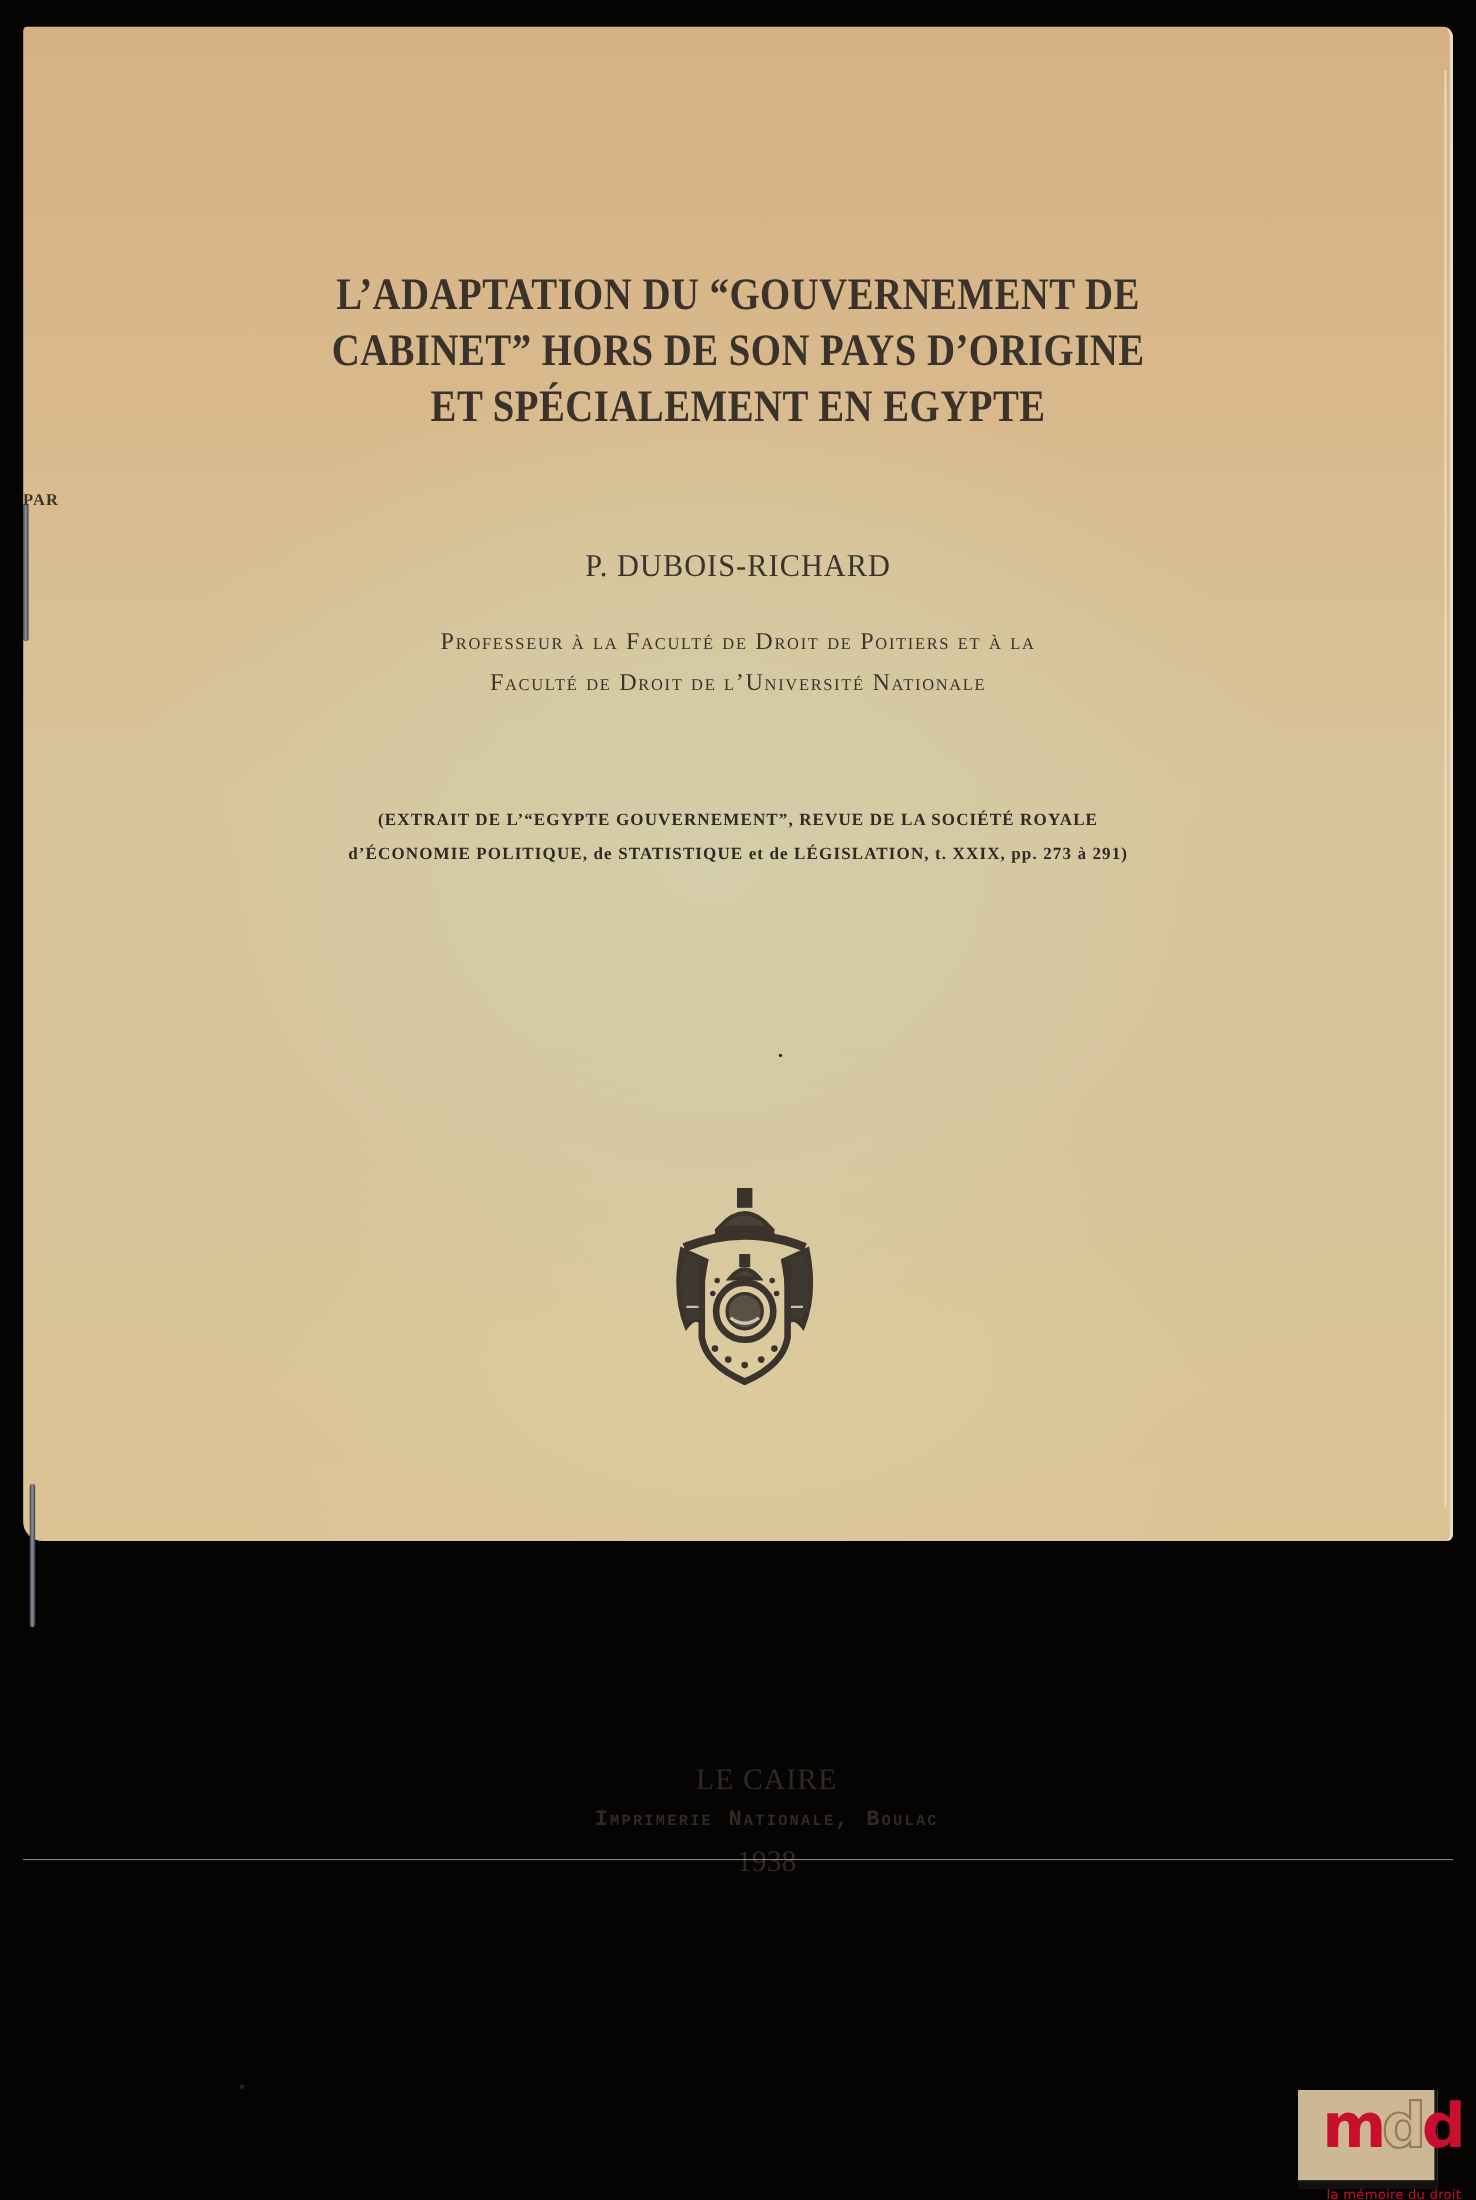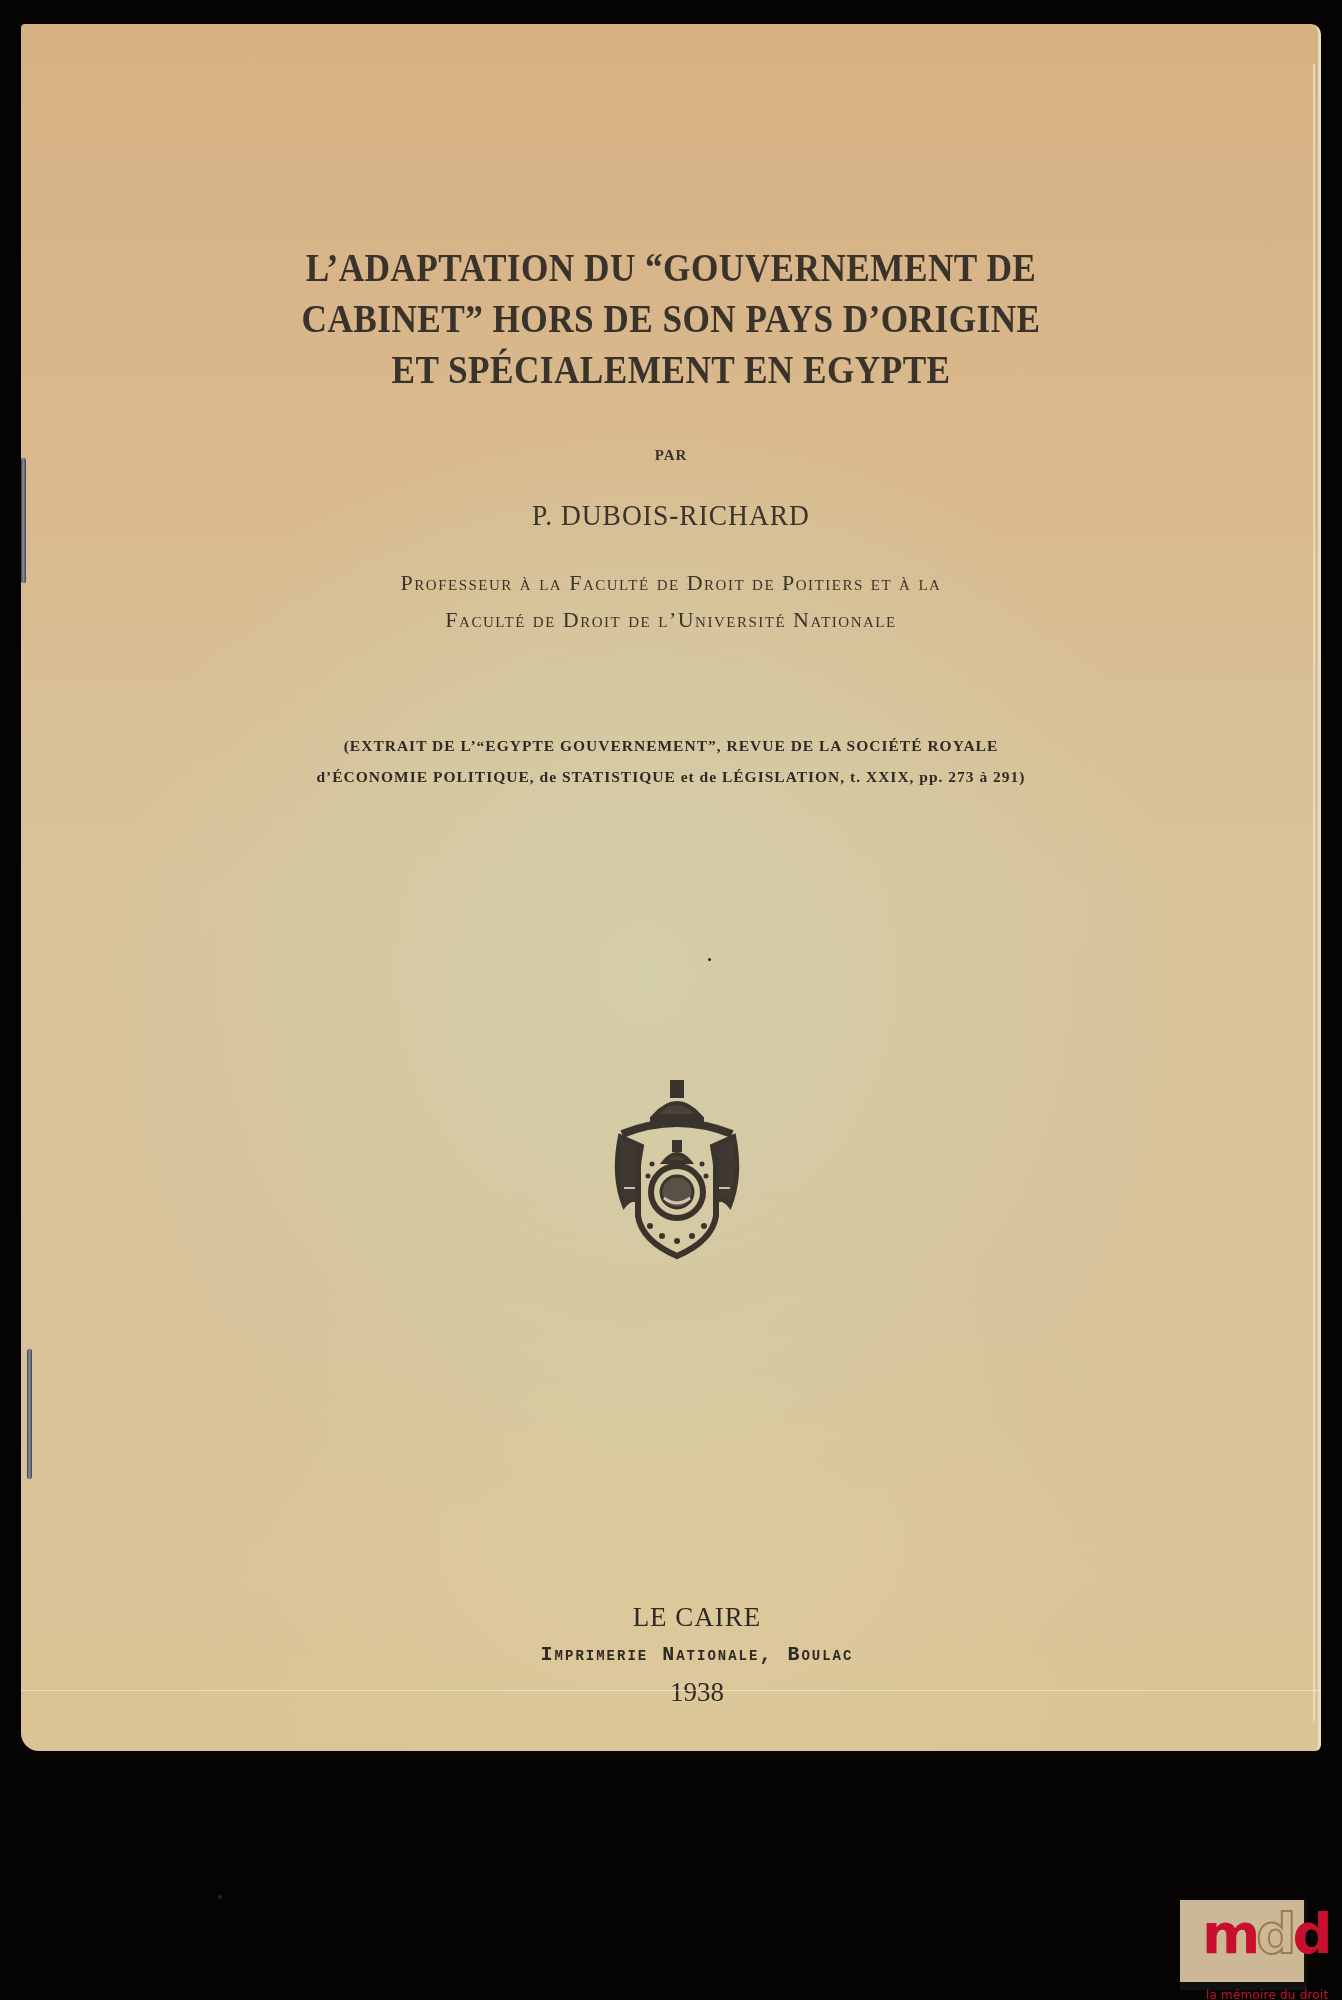--- a/index.html
+++ b/index.html
@@ -6,21 +6,21 @@
     body {
       width: 1342px; height: 2000px;
       background: #050403;
       position: relative;
       overflow: hidden;
       font-family: "Liberation Serif", "DejaVu Serif", serif;
     }
     .page {
       position: absolute;
       left: 21px; top: 24px;
-      width: 1300px; height: 1727px;
+      width: 1300px; height: 1377px;
       border-radius: 4px 10px 6px 18px;
       background:
         radial-gradient(ellipse 55% 45% at 48% 55%, rgba(212,206,170,0.95) 0%, rgba(212,204,166,0.7) 35%, rgba(214,190,140,0) 75%),
         radial-gradient(ellipse 60% 30% at 50% 88%, rgba(222,206,160,0.7) 0%, rgba(222,206,160,0) 70%),
         linear-gradient(180deg, #d6b184 0%, #d9b98c 25%, #d8c39a 50%, #d7c29a 75%, #dbc394 100%);
       box-shadow: inset -6px 0 0 -3px #e8dcc0;
     }
     .page-edge-right {
       position: absolute; right: 6px; top: 40px; bottom: 30px; width: 2px;
       background: #ebe0c8; opacity: 0.8;
@@ -42,21 +42,21 @@
       font-weight: bold;
       font-size: 41px;
       line-height: 51px;
       transform: scaleX(0.86);
       letter-spacing: 0.5px;
     }
     .title span { display: block; }
 
     .par {
       position: absolute; left: 0; width: 100%; top: 423px;
-      text-align: center; font-weight: bold; font-size: 15px;
+      font-weight: bold; font-size: 15px;
       color: #3b342c; letter-spacing: 1px;
     }
     .author {
       position: absolute; left: 0; width: 100%; top: 475px;
       text-align: center; font-size: 29px; color: #3b342c;
       letter-spacing: 1px;
       transform: scaleX(0.95);
     }
     .affil {
       position: absolute; left: 0; width: 100%; top: 540px;

